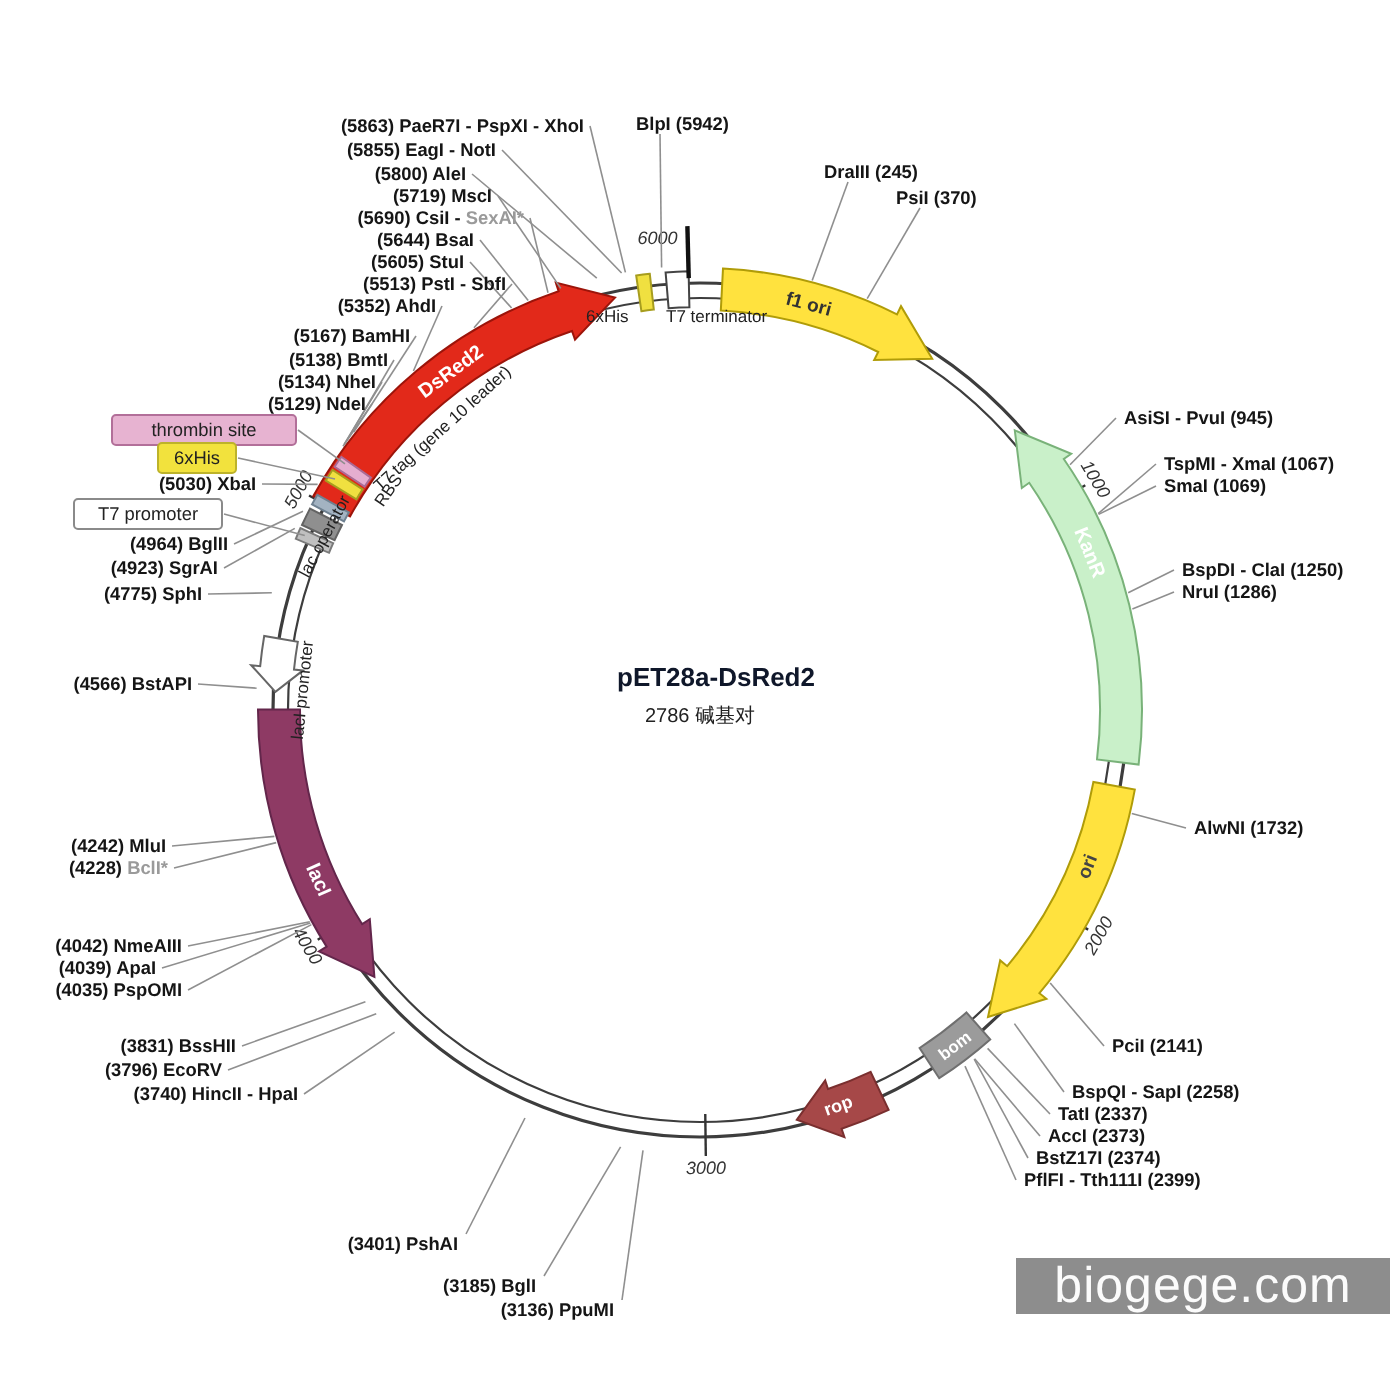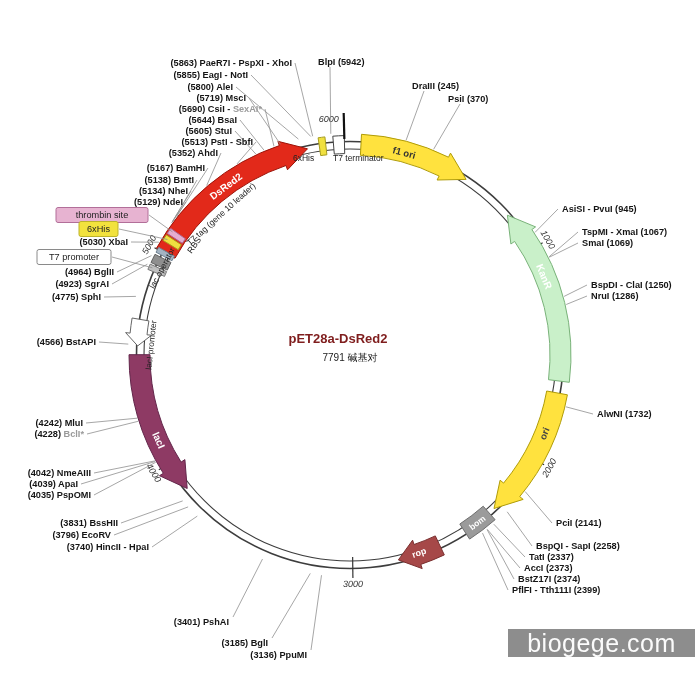--- a/index.html
+++ b/index.html
@@ -1,21 +1,21 @@
 <!DOCTYPE html>
 <html><head>
 <meta charset="utf-8">
 <style>
   html,body{margin:0;padding:0;background:#fff;}
   .stage{position:relative;width:700px;height:700px;background:#ffffff;overflow:hidden;
          font-family:"Liberation Sans","DejaVu Sans",sans-serif;}
   .stage svg{position:absolute;left:0;top:0;}
   .stage svg text{font-family:"Liberation Sans","DejaVu Sans",sans-serif;}
-  .center-title{position:absolute;left:218px;top:331px;width:240px;text-align:center;
-                font-size:13px;font-weight:bold;color:#7f1d1d;}
+  .center-title{position:absolute;left:238px;top:331px;width:240px;text-align:center;
+                font-size:13px;font-weight:bold;color:#0f172a;}
   .center-sub{position:absolute;left:230px;top:351px;width:240px;text-align:center;
               font-size:10px;color:#222;}
   .watermark{position:absolute;left:508px;top:629px;width:187px;height:28px;background:#8d8d8d;
              color:#fbfbfb;font-size:25px;display:flex;align-items:center;justify-content:center;
              letter-spacing:.5px;}
 </style>
 </head>
 <body>
 
 <div class="stage">
@@ -154,15 +154,15 @@
       <rect x="37" y="249.5" width="74" height="15" rx="2" fill="#ffffff" stroke="#8a8a8a" stroke-width="1"></rect>
       <text x="74" y="257" text-anchor="middle" dominant-baseline="central" font-size="9.2" fill="#222">T7 promoter</text>
       <text transform="translate(221,214) rotate(-42)" text-anchor="middle" dominant-baseline="central" font-size="8.5" fill="#222">T7 tag (gene 10 leader)</text>
       <text transform="translate(194,245) rotate(-55)" text-anchor="middle" dominant-baseline="central" font-size="8.5" fill="#222">RBS</text>
       <text transform="translate(162,268) rotate(-62)" text-anchor="middle" dominant-baseline="central" font-size="8.5" fill="#222">lac operator</text>
       <text transform="translate(151,345) rotate(-84)" text-anchor="middle" dominant-baseline="central" font-size="8.5" fill="#222">lacI promoter</text>
       <text transform="translate(293,158) rotate(0)" text-anchor="start" dominant-baseline="central" font-size="8.5" fill="#222">6xHis</text>
       <text transform="translate(333,158) rotate(0)" text-anchor="start" dominant-baseline="central" font-size="8.5" fill="#222">T7 terminator</text>
     </svg>
   <div class="center-title">pET28a-DsRed2</div>
-  <div class="center-sub">7791 碱基对</div>
+  <div class="center-sub">2786 碱基对</div>
   <div class="watermark">biogege.com</div>
 </div>
 
 </body></html>

